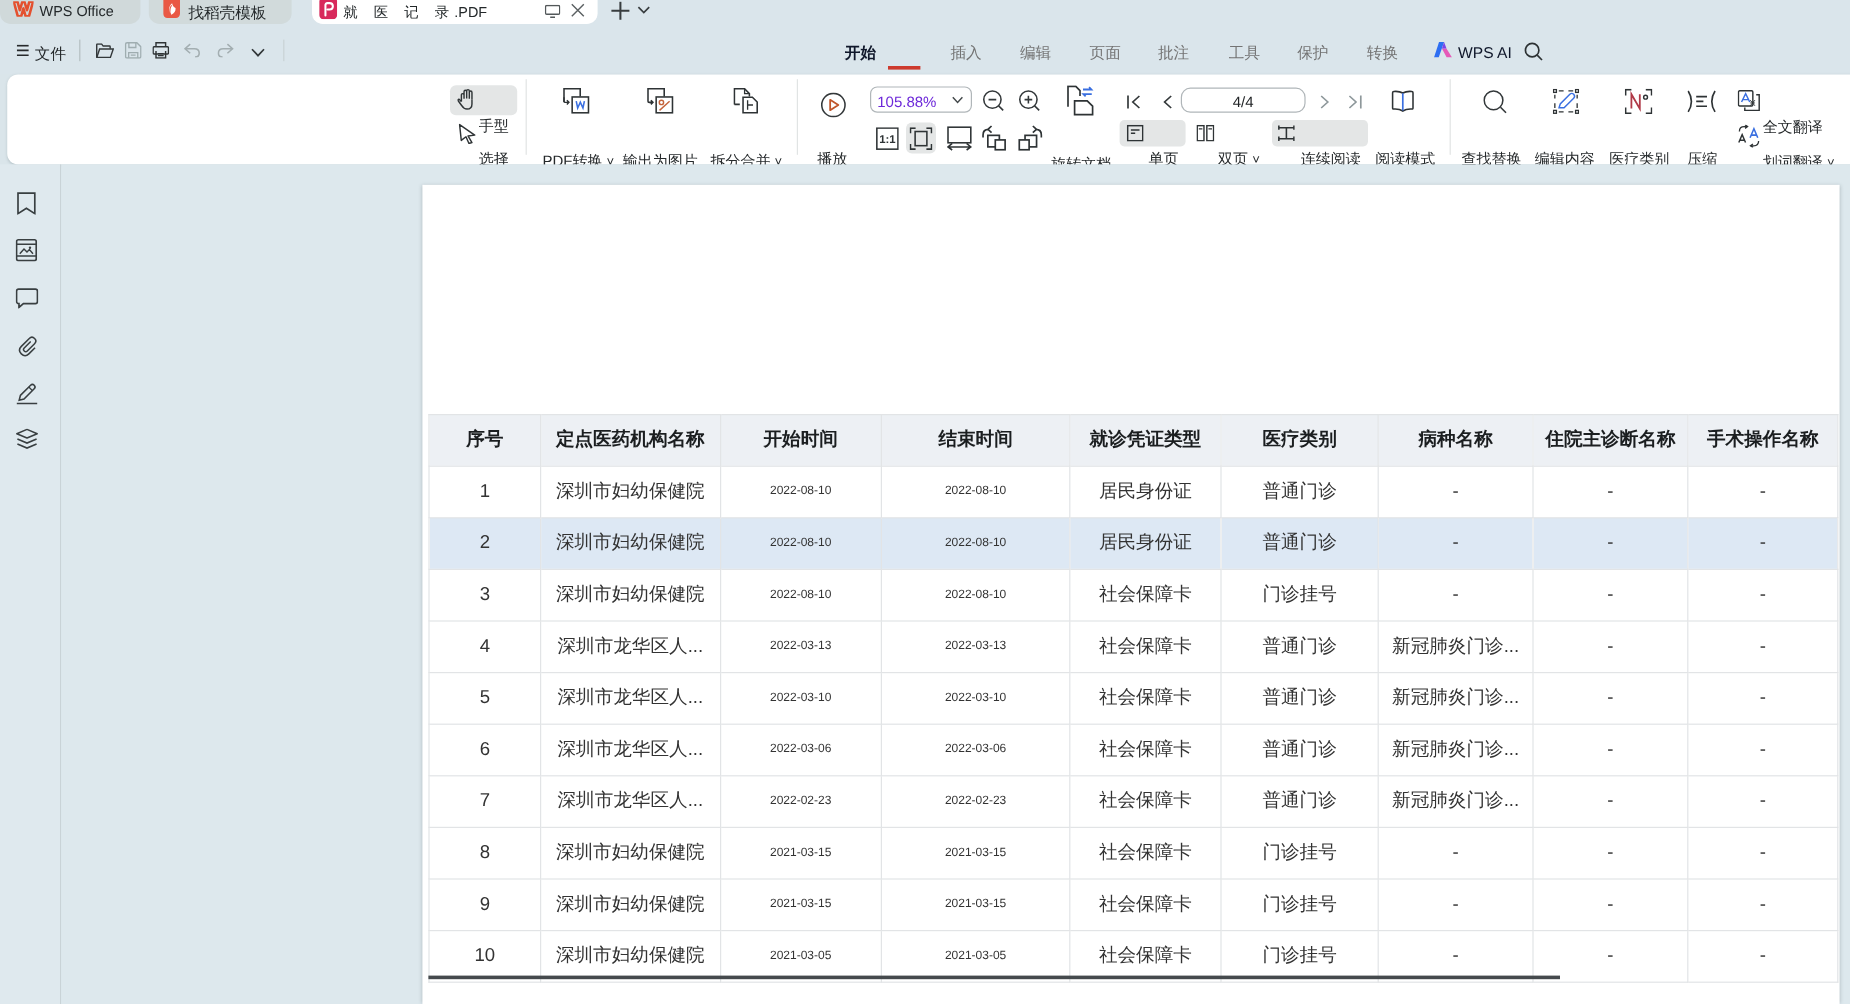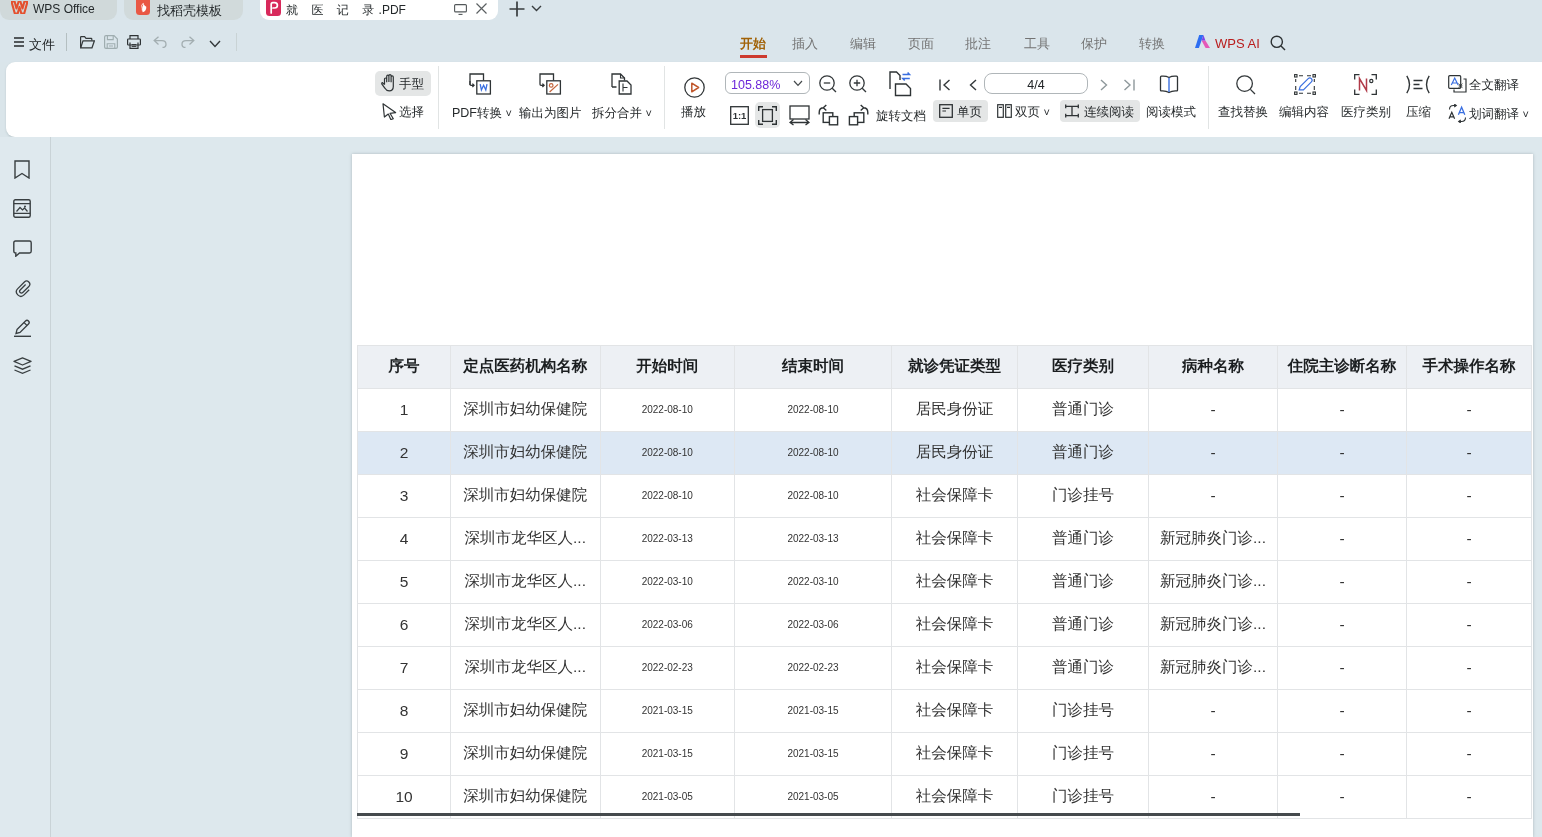--- a/index.html
+++ b/index.html
@@ -7,21 +7,21 @@
 body { font-family:"Liberation Sans",sans-serif; position:relative; background:#dae5ea; }
 .abs { position:absolute; }
 #topbar { left:0; top:0; width:1542px; height:62px; background:#dae5eb; }
 .tab { top:0; height:20px; border-radius:0 0 9px 9px; }
 #tab1 { left:0; width:117px; background:#d0d9da; }
 #tab2 { left:124px; width:119px; background:#d1dadb; }
 #tab3 { left:260px; width:238px; background:#ffffff; }
 .tabtxt { font-size:12px; color:#23282a; top:2px; }
 #ribbon { left:6px; top:62px; width:1542px; height:75px; background:#ffffff; border-radius:9px 0 0 9px; box-shadow:0 1px 2px rgba(90,110,115,.25); }
 .sep { width:1px; background:#e1e4e4; top:66px; height:63px; }
-.rtxt { font-size:12.5px; color:#25292b; white-space:nowrap; }
+.rtxt { font-size:12.5px; color:#25292b; white-space:nowrap;margin-top:21px; }
 .gbtn { background:#e4e6e6; border-radius:5px; }
 #sidebar { left:0; top:137px; width:51px; height:700px; background:#dfe9ee; border-right:1px solid #c9d3d7; }
 #docarea { left:51px; top:137px; width:1491px; height:748px; background:#dde8ed; }
 #page { position:absolute; left:301px; top:17px; width:1181px; height:683px; background:#ffffff; box-shadow:0 0 3px rgba(100,115,120,.4); }
 table { border-collapse:collapse; table-layout:fixed; position:absolute; left:5px; top:190.5px; width:1174.5px; font-size:15.5px; color:#333; }
 tr.head { height:42px; } th { background:#edf0f4; font-weight:bold; color:#1b1e20; font-size:15.5px; }
 td.dt { font-size:10px; } th,td { border:1px solid #e2e4e6; text-align:center; height:43px; padding:0; overflow:hidden; white-space:nowrap; }
 tr { height:43px; }
 tr.hl td { background:#dde8f4; }
 .menu-item { font-size:13px; color:#737373; top:35px; }
@@ -89,35 +89,35 @@
     <path d="M5.5 0.8 L1.2 4.6 L5.5 8.4 M1.6 4.6 L9 4.6 Q13 4.6 13 8.3 Q13 11.5 9.5 11.5" fill="none" stroke="#a3aeb1" stroke-width="1.3"></path>
   </svg>
 <svg class="abs" style="left:181px;top:36px" width="14" height="12" viewBox="0 0 14 12">
     <path d="M8.5 0.8 L12.8 4.6 L8.5 8.4 M12.4 4.6 L5 4.6 Q1 4.6 1 8.3 Q1 11.5 4.5 11.5" fill="none" stroke="#a3aeb1" stroke-width="1.3"></path>
   </svg>
 <svg class="abs" style="left:209px;top:40px" width="12" height="8" viewBox="0 0 12 8">
     <path d="M1 1 L6 6.4 L11 1" fill="none" stroke="#33383a" stroke-width="1.4"></path>
   </svg>
 <div class="abs" style="left:236px;top:33px;width:1px;height:18px;background:#c9d3d5"></div>
 
-<div class="abs menu-item" style="left:740px;color:#a16207;font-weight:bold">开始</div>
+<div class="abs menu-item" style="left:704px;color:#0f172a;font-weight:bold">开始</div>
 <div class="abs" style="left:740px;top:55px;width:27px;height:3px;background:#cd3a2e"></div>
 <div class="abs menu-item" style="left:792px">插入</div>
 <div class="abs menu-item" style="left:850px">编辑</div>
 <div class="abs menu-item" style="left:908px">页面</div>
 <div class="abs menu-item" style="left:965px">批注</div>
 <div class="abs menu-item" style="left:1024px">工具</div>
 <div class="abs menu-item" style="left:1081px">保护</div>
 <div class="abs menu-item" style="left:1139px">转换</div>
 <svg class="abs" style="left:1195px;top:35px" width="15" height="13" viewBox="0 0 15 13">
     <path d="M4.2 0 L8.4 0 L3.9 13 L0 13 Z" fill="#2d6ef2"></path>
     <path d="M6.6 5.4 L10.4 5.4 L15 13 L10.6 13 Z" fill="#e559b8"></path>
     <path d="M8.4 0 L10.4 5.4 L6.6 5.4 Z" fill="#7b46e8"></path>
   </svg>
-<div class="abs" style="left:1215px;top:36px;font-size:13px;color:#b91c1c">WPS AI</div>
+<div class="abs" style="left:1215px;top:36px;font-size:13px;color:#0f172a">WPS AI</div>
 <svg class="abs" style="left:1270px;top:35px" width="16" height="16" viewBox="0 0 16 16">
     <circle cx="6.8" cy="6.8" r="5.6" fill="none" stroke="#2c3133" stroke-width="1.4"></circle>
     <path d="M11 11 L15 15" stroke="#2c3133" stroke-width="1.4"></path>
   </svg>
 <div id="ribbon" class="abs"></div>
 
 <div class="abs gbtn" style="left:375px;top:71px;width:56px;height:25px"></div>
 <svg class="abs" style="left:381px;top:74px" width="15" height="18" viewBox="0 0 15 18">
     <path d="M3.5 10.6 L3.5 5.2 Q3.5 4 4.6 4 Q5.7 4 5.7 5.2 L5.7 8.2 L5.7 2.4 Q5.7 1.2 6.8 1.2 Q7.9 1.2 7.9 2.4 L7.9 8 L7.9 1.9 Q7.9 0.7 9 0.7 Q10.1 0.7 10.1 1.9 L10.1 8.2 L10.1 3.1 Q10.1 1.9 11.2 1.9 Q12.3 1.9 12.3 3.1 L12.3 9" fill="none" stroke="#2f3436" stroke-width="1.2"></path>
     <path d="M3.5 10.6 L2.1 9.1 Q1.3 8.2 0.9 8.9 Q0.5 9.6 1.1 10.4 L4 14.3 Q5.4 16.9 8.2 16.9 Q12.3 16.9 12.3 12.6 L12.3 9" fill="none" stroke="#2f3436" stroke-width="1.2"></path>

